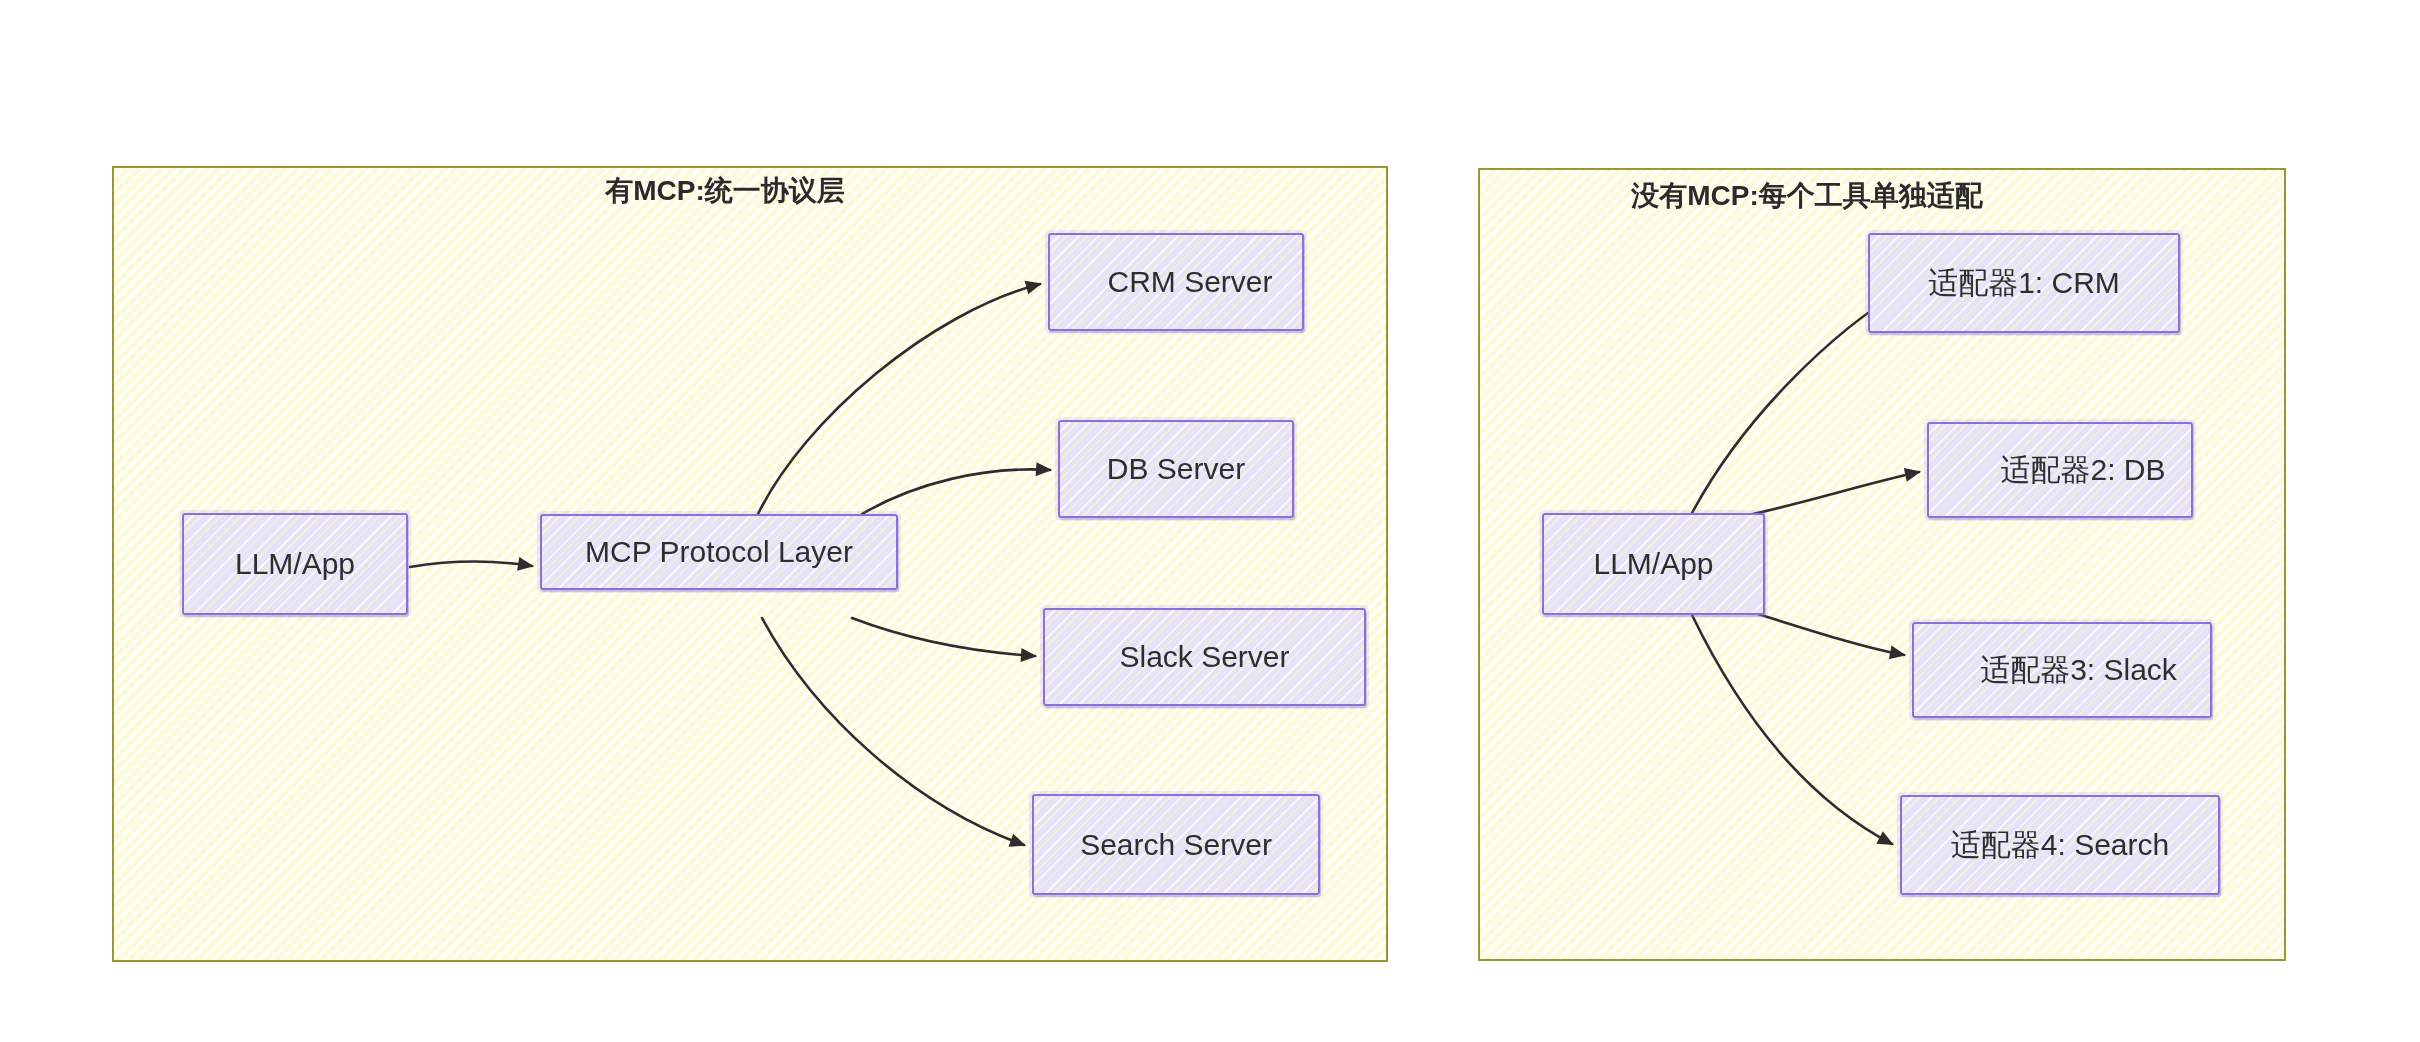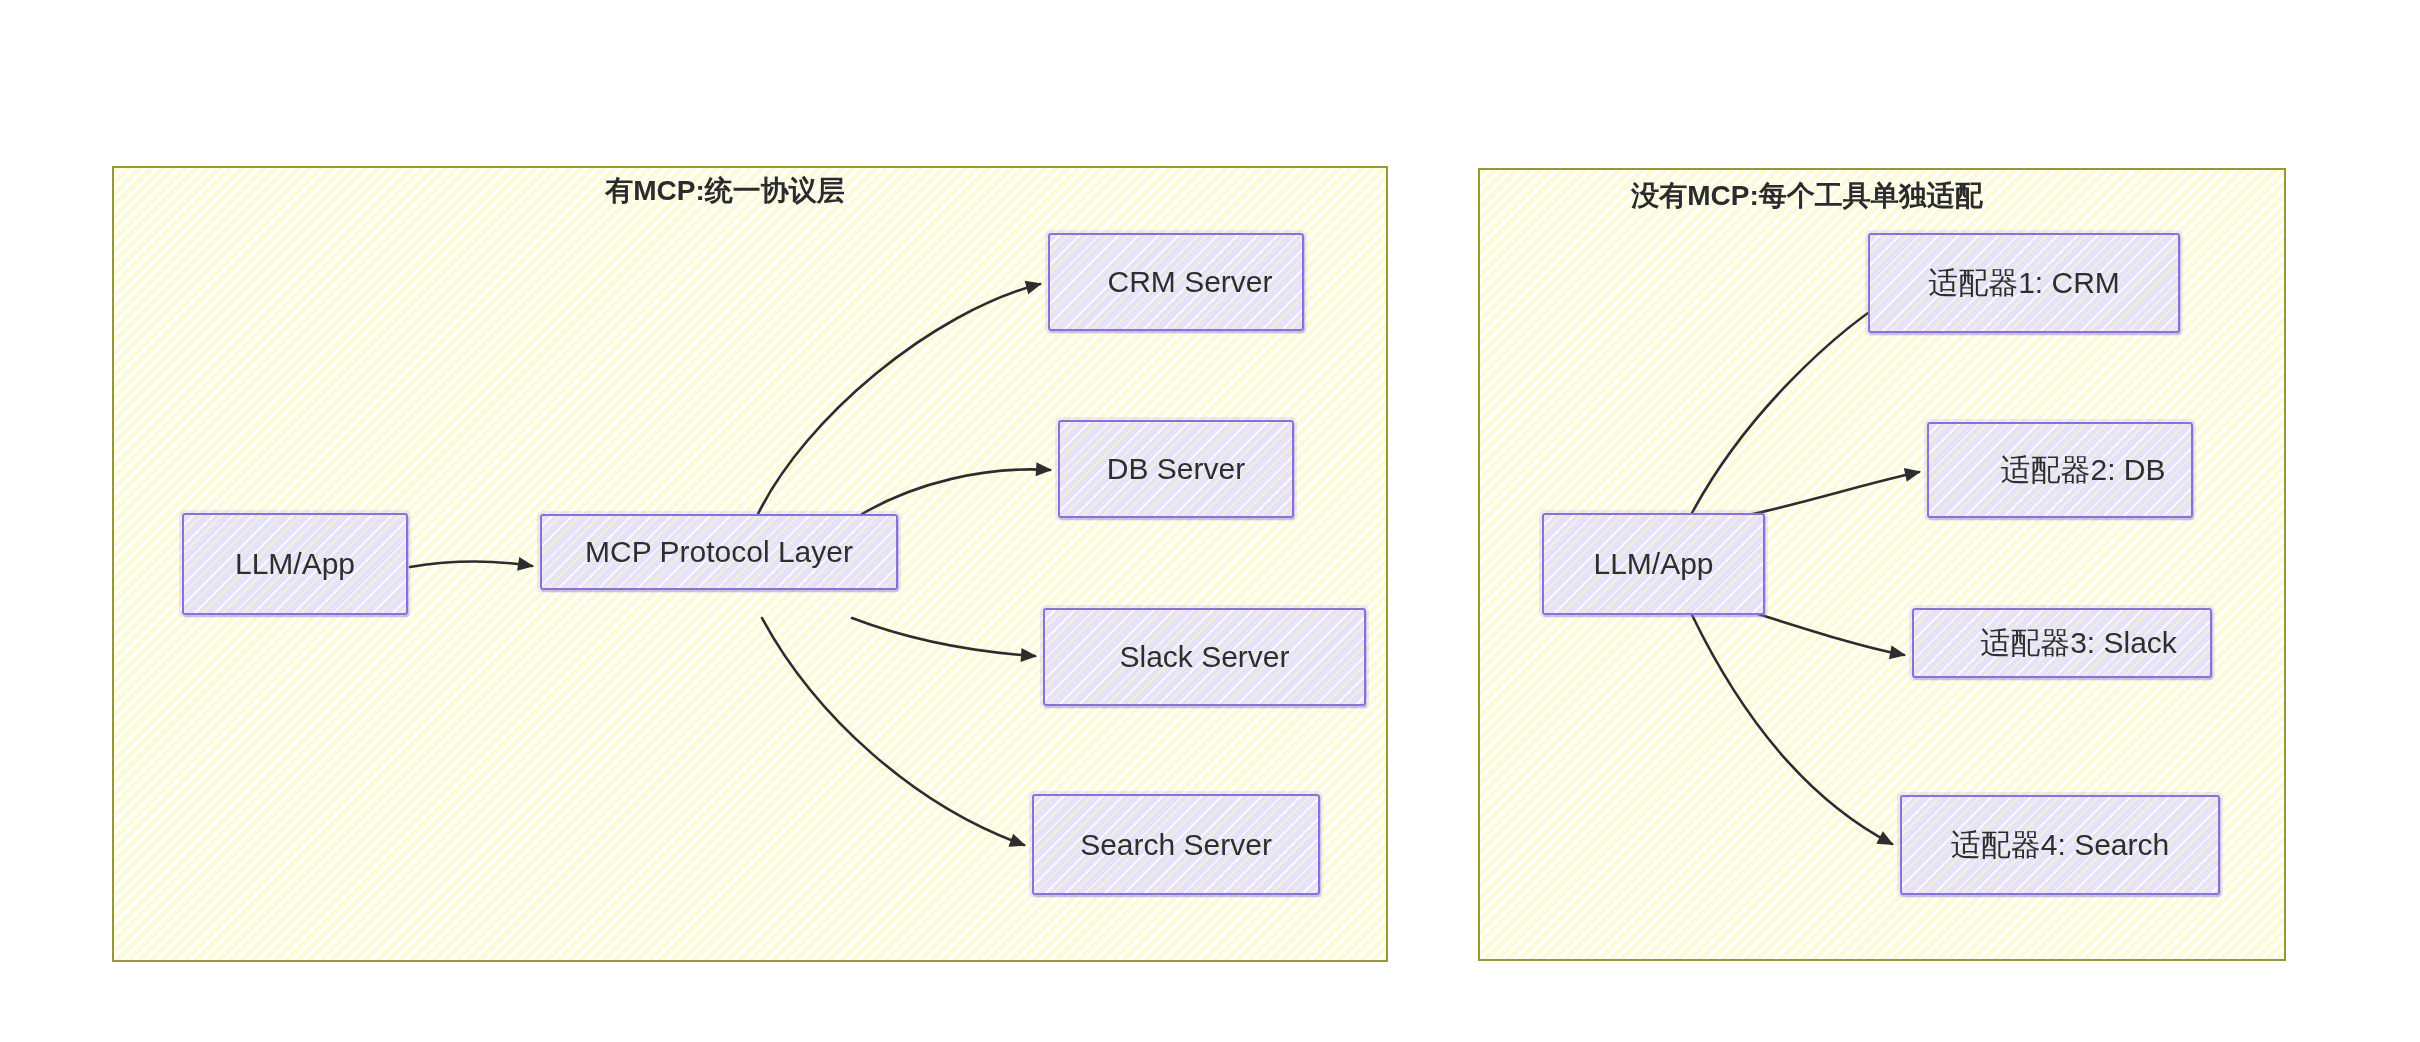--- a/index.html
+++ b/index.html
@@ -99,15 +99,15 @@
 <div class="node" style="left:1043px; top:608px; width:323px; height:98px;">Slack Server</div>
 
 <div class="node" style="left:1032px; top:794px; width:288px; height:101px;">Search Server</div>
 
 <div class="node" style="left:1542px; top:513px; width:223px; height:102px;">LLM/App</div>
 
 <div class="node" style="left:1868px; top:233px; width:312px; height:100px;">适配器1: CRM</div>
 
 <div class="node" style="left:1927px; top:422px; width:266px; height:96px;padding-left:46px;">适配器2: DB</div>
 
-<div class="node" style="left:1912px; top:608px; width:300px; height:70px;padding-left:33px;">适配器3: Slack</div>
+<div class="node" style="left:1912px; top:622px; width:300px; height:96px;padding-left:33px;">适配器3: Slack</div>
 
 <div class="node" style="left:1900px; top:795px; width:320px; height:100px;">适配器4: Search</div>
 
 </body></html>

